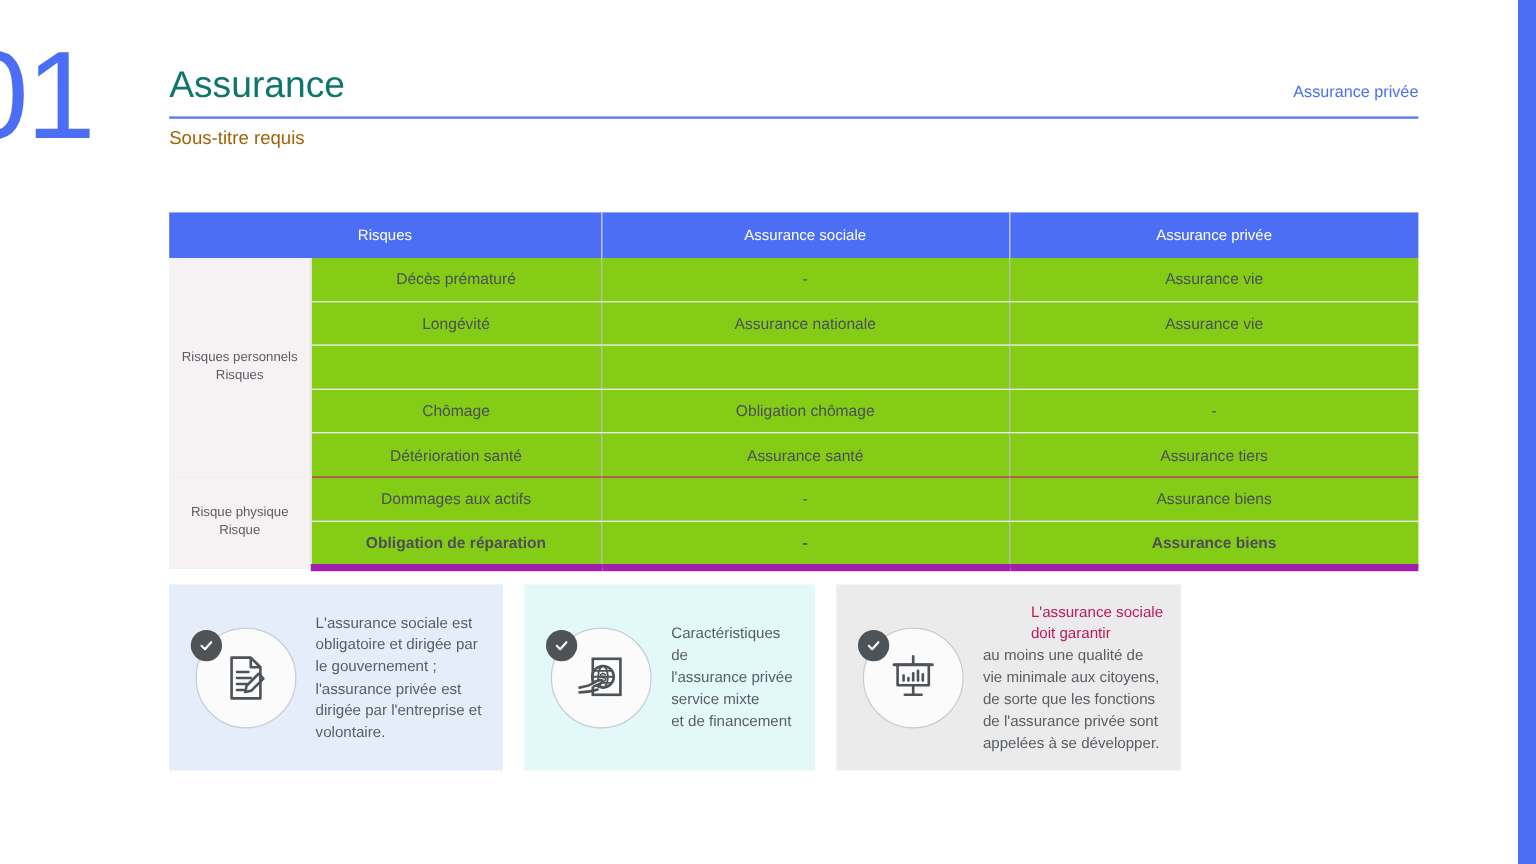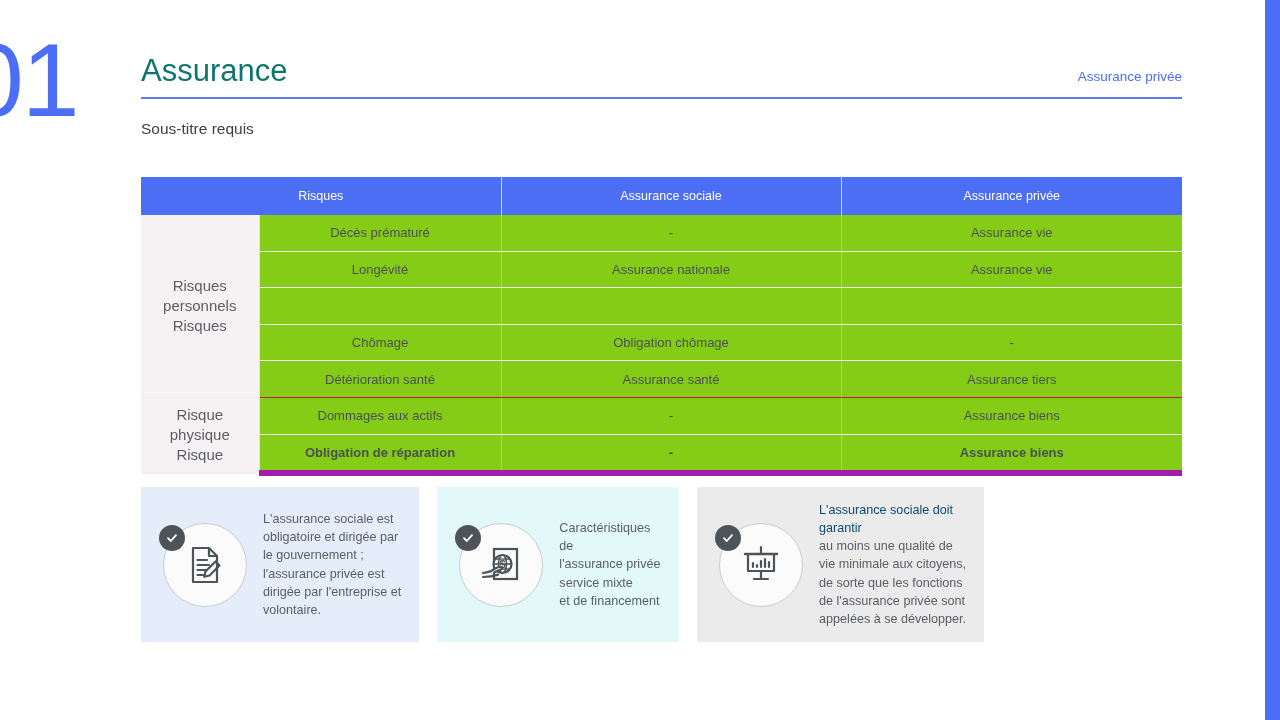--- a/index.html
+++ b/index.html
@@ -59,23 +59,23 @@
     color: #4c6ef5;
     font-weight: 400;
   }
   #header-rule {
     margin-top: 8px;
     height: 1.6px;
     background: #5b7cf0;
     width: 100%;
   }
   #page-subtitle {
-    margin-top: 21px;
+    margin-top: 8px;
     font-size: 15.5px;
-    color: #404040;
+    color: #a16207;
     font-weight: 400;
   }
 
   
   #comparison-table {
     position: absolute;
     left: 141px;
     top: 177px;
     width: 1041px;
     border-collapse: collapse;
@@ -102,21 +102,21 @@
     background: #84cc16;
     border-right: 1px solid #b8bcc2;
     border-bottom: 1px solid #ededf0;
     padding: 0 6px;
   }
   #comparison-table td:last-child {
     border-right: none;
   }
   #comparison-table td.group-cell {
     background: #f6f2f4;
-    font-size: 15px;
+    font-size: 11px;
     color: #585e64;
     line-height: 1.35;
     border-right: 1px solid #e3e0e2;
   }
   #comparison-table tr.group-end td {
     border-bottom: 1px solid #be185d;
   }
   #comparison-table tr.last-row td {
     border-bottom: 6px solid #a21caf;
     font-weight: bold;
@@ -174,21 +174,22 @@
     align-items: center;
     justify-content: center;
     z-index: 2;
   }
   .card-text {
     font-size: 12.6px;
     line-height: 1.45;
     color: #585e64;
   }
   .card-text .emph {
-    color: #0c4a6e;
+    color: #be185d;
+    margin-left: 40px;
   }
 </style>
 </head>
 <body>
 
 <div id="slide-number">01</div>
 
 <div id="right-accent-bar"></div>
 
 <div id="header">

